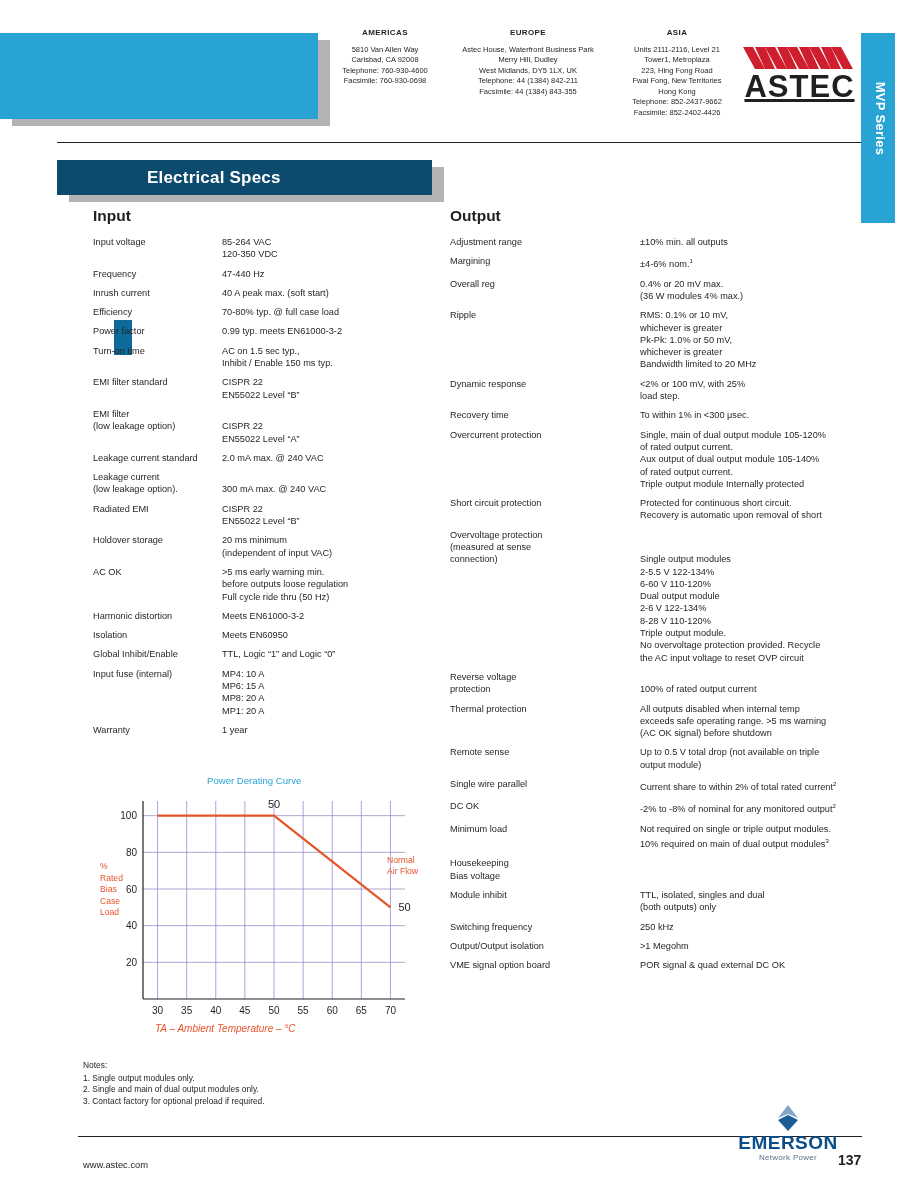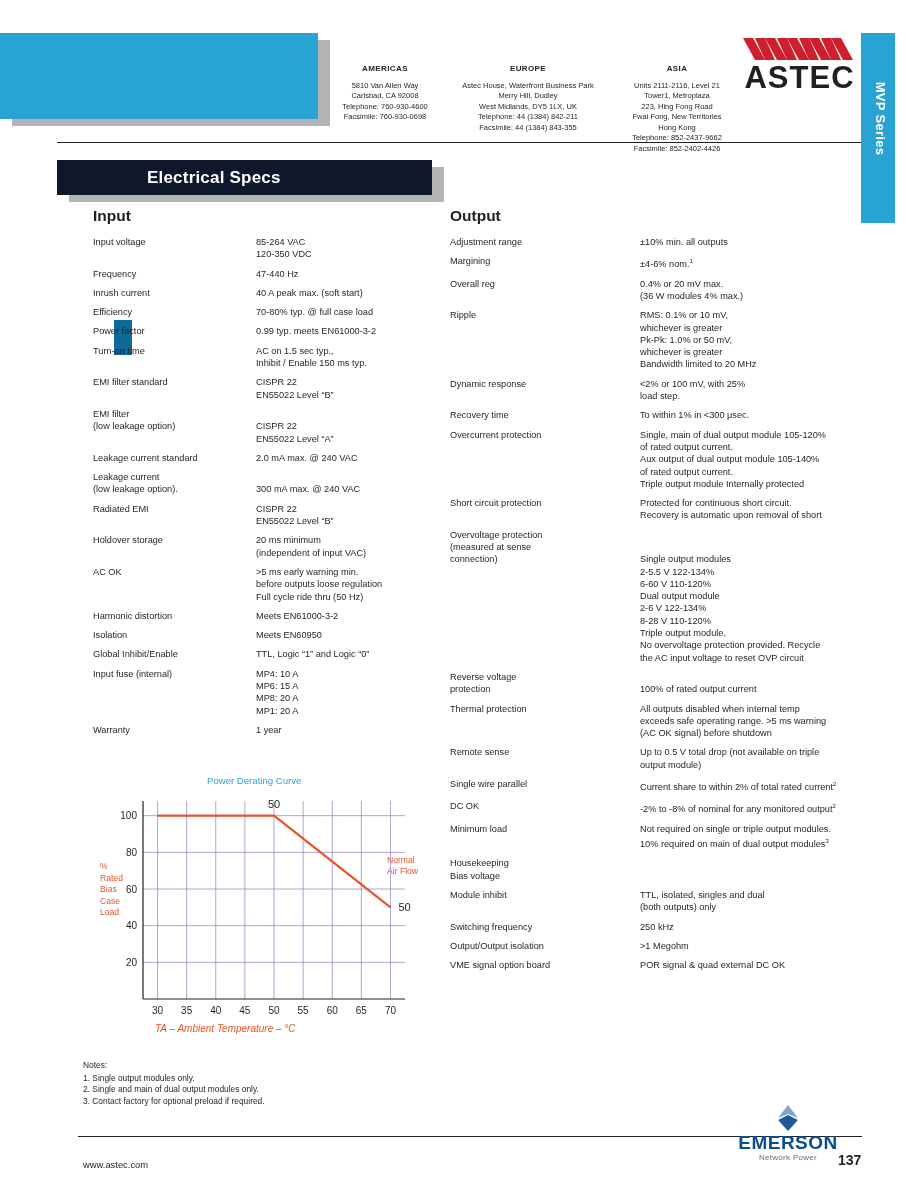--- a/index.html
+++ b/index.html
@@ -16,64 +16,64 @@
   .hdr { position:absolute; top:0; left:0; width:911px; height:140px; }
   .hdr-blue-shadow {
     position:absolute; left:12px; top:40px; width:318px; height:86px;
     background:#b3b3b3;
   }
   .hdr-blue {
     position:absolute; left:0px; top:33px; width:318px; height:86px;
     background:#29a3d4;
   }
   .addr-col { position:absolute; top:28px; font-size:7.5px; line-height:10.5px; text-align:center; color:#231f20; }
-  .addr-col .ttl { font-weight:bold; font-size:8px; letter-spacing:0.4px; margin-bottom:6px;margin-top:36px; }
+  .addr-col .ttl { font-weight:bold; font-size:8px; letter-spacing:0.4px; margin-bottom:6px; }
   #addr-americas { left:330px; width:110px; }
   #addr-europe   { left:448px; width:160px; }
   #addr-asia     { left:612px; width:130px; }
 
-  .astec-logo { position:absolute; left:737px; top:36px; width:125px; text-align:center; }
+  .astec-logo { position:absolute; left:737px; top:45px; width:125px; text-align:center;text-decoration:underline; }
   .astec-zig { width:114px; height:26px; display:block; margin:0 auto 1px auto; }
   .astec-word { font-family:"Liberation Sans", sans-serif; font-weight:bold; font-size:31px; letter-spacing:1px; color:#231f20; line-height:30px; }
 
   .side-tab {
     position:absolute; left:861px; top:33px; width:34px; height:190px;
     background:#29a3d4;
   }
   .side-tab span {
     position:absolute; left:-56px; top:78px; width:150px;
     transform: rotate(90deg);
     color:#fff; font-weight:bold; font-size:13px; letter-spacing:0.3px;
     text-align:center;
   }
 
   
   .rule-top { position:absolute; left:57px; top:142px; width:804px; height:1px; background:#231f20; }
   .rule-bottom { position:absolute; left:78px; top:1136px; width:784px; height:1px; background:#231f20; }
 
   
   .sec-shadow { position:absolute; left:69px; top:167px; width:375px; height:35px; background:#b3b3b3; }
-  .sec-bar { position:absolute; left:57px; top:160px; width:375px; height:35px; background:#0f172a; }
+  .sec-bar { position:absolute; left:57px; top:160px; width:375px; height:35px; background:#0c4a6e; }
   .sec-dark { position:absolute; left:57px; top:160px; width:18px; height:35px; background:#0e6a9a; }
   .sec-bar .t { position:absolute; left:90px; top:8px; font-size:17px; font-weight:bold; color:#fff; letter-spacing:0.2px; }
 
   
   .col { position:absolute; top:207px; }
   #col-input  { left:93px;  width:345px; }
   #col-output { left:450px; width:420px; }
 
   .col-head {
     font-size:15.5px; font-weight:bold; color:#231f20;
     margin-bottom:11px;
   }
 
   .spec-row { display:flex; align-items:flex-start; font-size:9.2px; line-height:12.3px; }
   .spec-row .lbl { flex:0 0 auto; padding-right:6px; }
   .spec-row .val { flex:1 1 auto; }
-  #col-input .lbl { width:163px; }
+  #col-input .lbl { width:129px; }
   #col-input .val { width:auto; }
   #col-output .lbl { width:190px; }
   .gap-7 { height:7px; }
 
   
   .chart-wrap { position:absolute; left:95px; top:775px; width:330px; height:260px; }
   .chart-title { position:absolute; left:112px; top:0px; font-size:9.6px; color:#29a3d4; }
   .chart-svg { position:absolute; left:0; top:14px; }
   .axis-label-y {
     position:absolute; left:5px; top:86px; width:34px;

